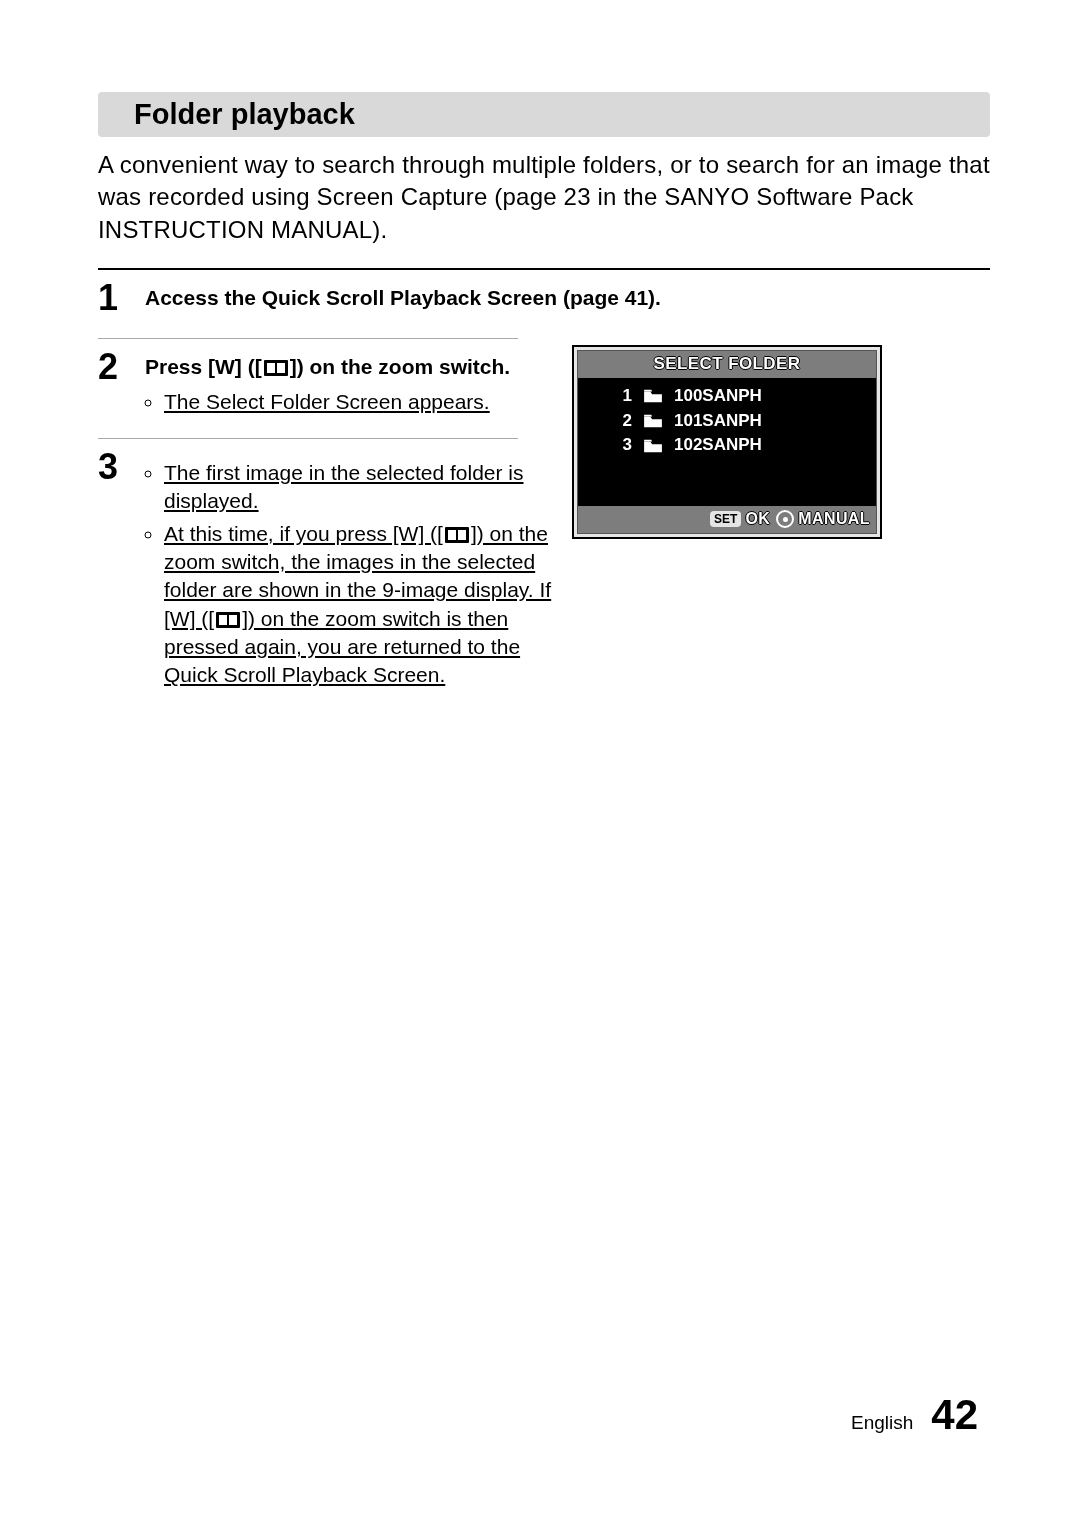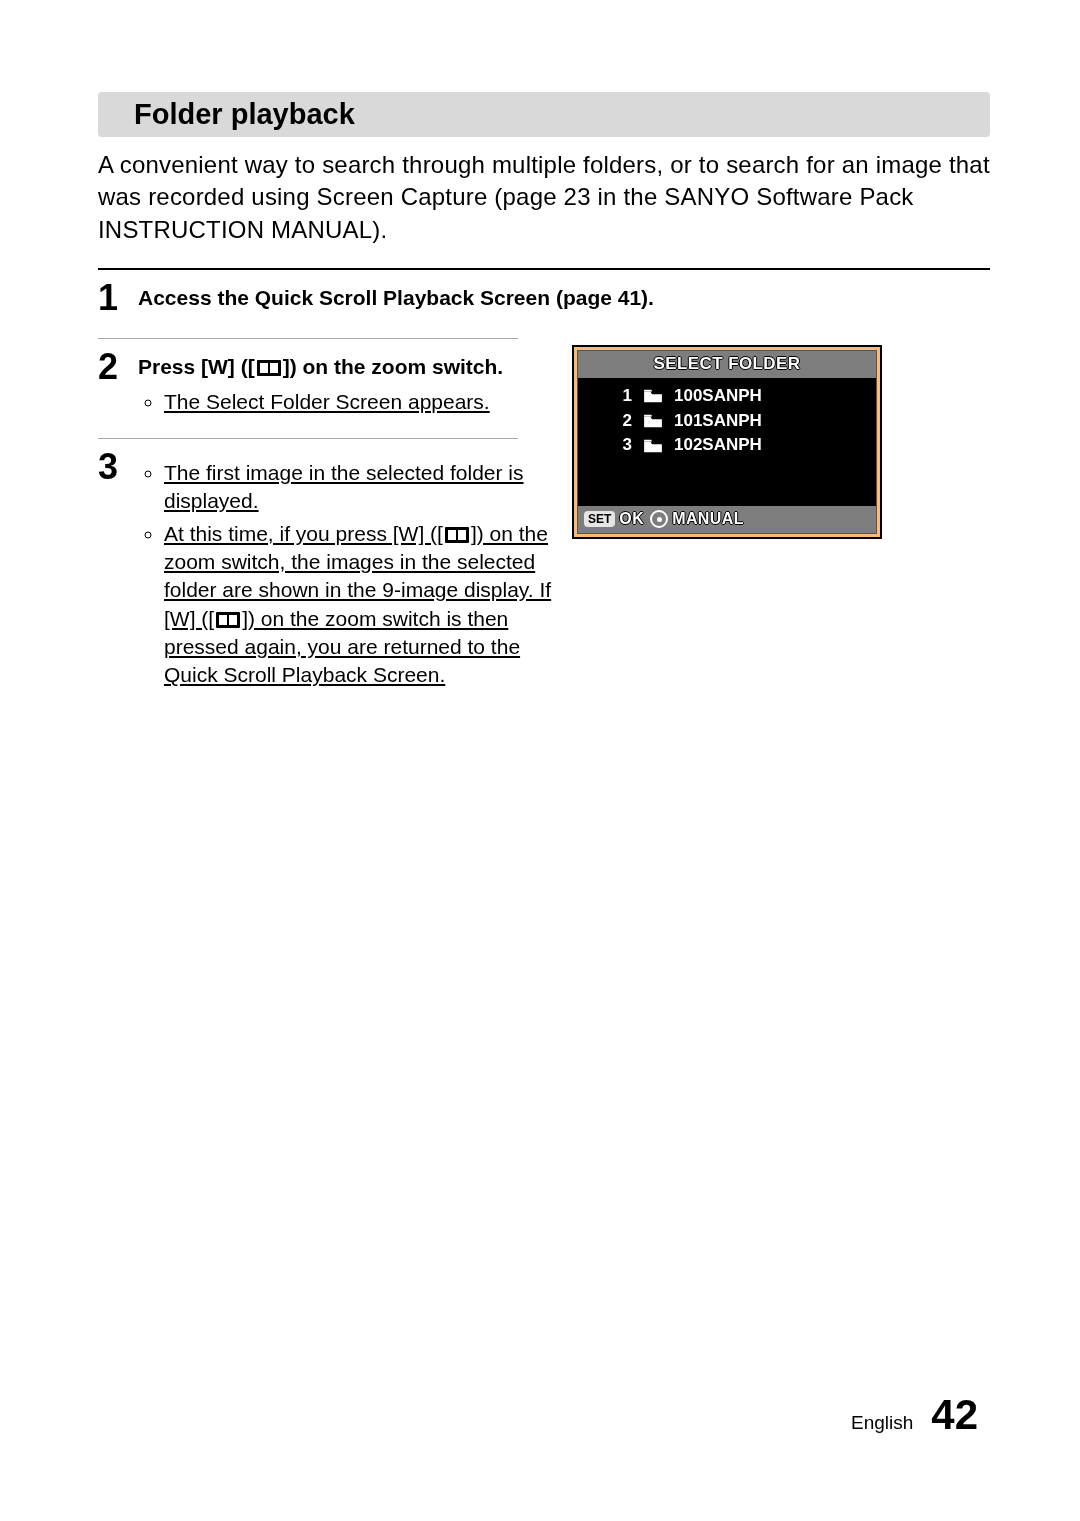--- a/index.html
+++ b/index.html
@@ -17,37 +17,37 @@
 
   .intro { font-size: 24px; line-height: 1.35; margin-top: 12px; letter-spacing: 0.2px; }
 
   .rule-black { border: 0; border-top: 2.5px solid #000; margin-top: 22px; }
   .rule-gray  { border: 0; border-top: 1.5px solid #aaa; margin-top: 22px; width: 420px; }
 
   .steps { margin-top: 0; list-style: none; }
   .step  { display: flex; align-items: flex-start; margin-top: 12px; }
   .step-num { font-size: 36px; font-weight: bold; width: 40px; line-height: 1; margin-top: -2px; }
   .step-body { flex: 1; padding-top: 2px; }
-  .step-title { font-size: 21px; font-weight: bold; line-height: 1.35; }
+  .step-title { font-size: 21px; font-weight: bold; line-height: 1.35; margin-left: 7px; }
   .step-title .nowrap { white-space: nowrap; }
   .bullets { padding-left: 26px; margin-top: 6px; }
   .bullets li { font-size: 21px; line-height: 1.35; margin-top: 4px; text-decoration: underline; }
 
   .cols { display: flex; align-items: flex-start; }
   .left-col { width: 464px; }
   .right-col { margin-left: 10px; flex: 0 0 auto; }
 
-  .screen-box { border: 2px solid #000; width: 310px; background: #fdba74; padding: 3px 3px 3px 3px; margin-top: 6px; }
+  .screen-box { border: 2px solid #000; width: 310px; background: #e5e5e5; padding: 3px 3px 3px 3px; margin-top: 6px; }
   .screen-inner { border: 1px solid #555; background: #000; color: #fff; font-family: Arial, sans-serif; }
   .screen-header { background: #7d7d7d; color: #fff; text-align: center; font-weight: bold; font-size: 17px; letter-spacing: 0.5px; padding: 3px 0 4px; text-shadow: 1px 1px 1px #000, -1px -1px 1px #000; }
   .folders { padding: 6px 16px 48px 40px; }
   .folder-row { display: flex; align-items: center; gap: 10px; font-weight: bold; font-size: 17px; line-height: 1.45; }
   .folder-row .idx { width: 14px; text-align: right; }
   .folder-icon { width: 22px; height: 16px; display: inline-block; }
-  .screen-footer { background: #7d7d7d; color: #fff; display: flex; justify-content: flex-start; align-items: center; padding: 4px 6px 5px 6px; font-weight: bold; font-size: 16px; gap: 6px; }
+  .screen-footer { background: #7d7d7d; color: #fff; display: flex; justify-content: flex-end; align-items: center; padding: 4px 6px 5px 6px; font-weight: bold; font-size: 16px; gap: 6px; }
   .screen-footer .left, .screen-footer .right { display: flex; align-items: center; gap: 4px; }
   .pill { display: inline-flex; align-items: center; justify-content: center; border-radius: 4px; background: #e5e5e5; color: #000; font-size: 12px; font-weight: bold; padding: 1px 4px; }
   .outlined { text-shadow: 1px 0 #000, -1px 0 #000, 0 1px #000, 0 -1px #000; letter-spacing: 0.4px; }
   .circle-btn { width: 18px; height: 18px; border: 2px solid #fff; border-radius: 50%; display: inline-flex; align-items: center; justify-content: center; position: relative; }
   .circle-btn::after { content: ""; width: 5px; height: 5px; background: #fff; border-radius: 50%; }
 
   .thumb-icon { display: inline-block; width: 24px; height: 16px; background: #000; position: relative; vertical-align: -2px; margin: 0 2px; border-radius: 1px; }
   .thumb-icon::before, .thumb-icon::after { content: ""; position: absolute; background: #fff; }
   .thumb-icon::before { top: 3px; left: 3px; width: 8px; height: 10px; box-shadow: 10px 0 0 #fff; }
   .thumb-icon .mini { position: absolute; background: #fff; top: 3px; right: 3px; width: 4px; height: 4px; box-shadow: 0 6px 0 #fff; }

